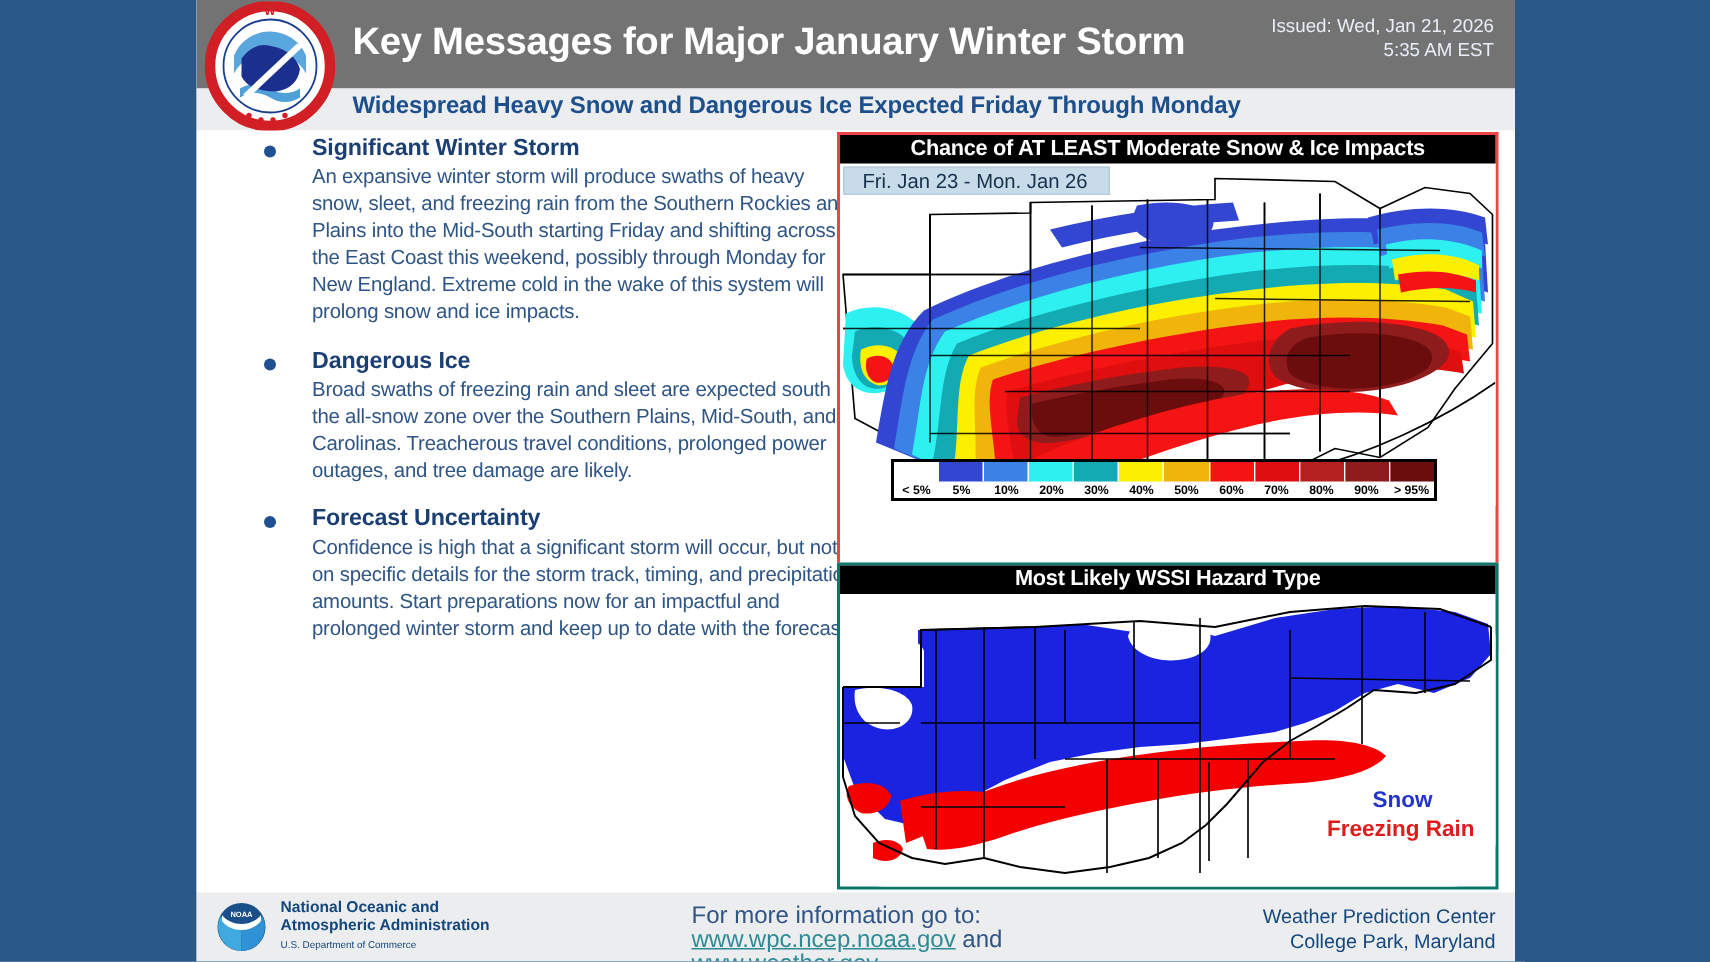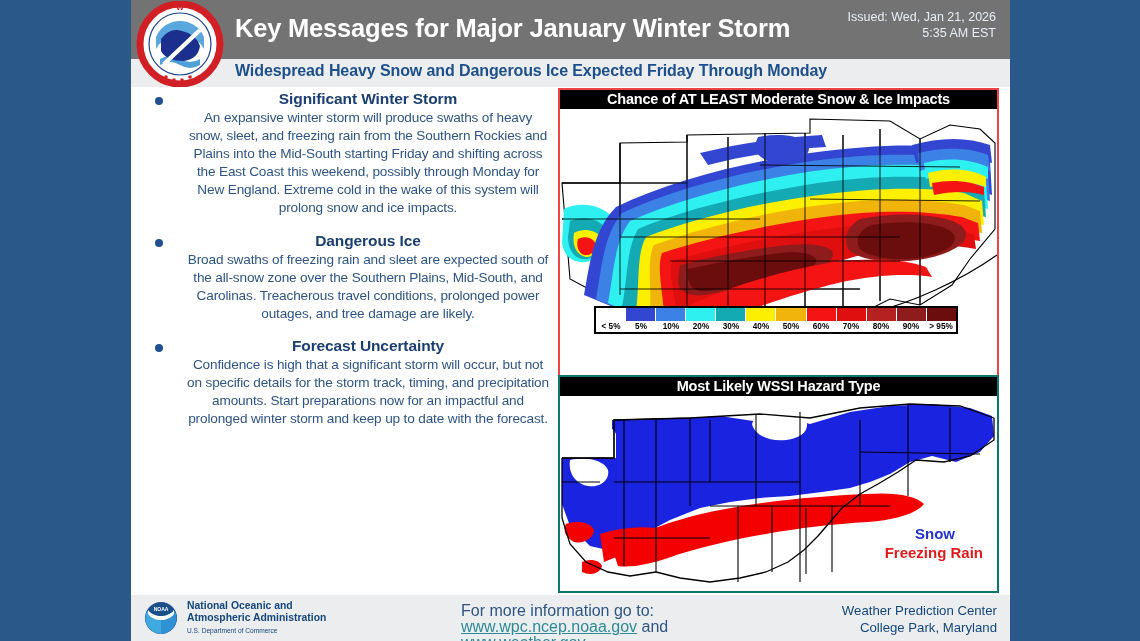--- a/index.html
+++ b/index.html
@@ -65,23 +65,22 @@
     white-space: nowrap;
   }
   
   #body {
     position: absolute; left: 0; top: 87px;
     width: 879px; height: 508px;
     background: #ffffff;
   }
   
   #bullets {
-    position: absolute; left: 18px; top: 3px;
+    position: absolute; left: 39px; top: 3px;
     width: 400px;
-    text-align: center;
   }
   .bullet { position: relative; margin-bottom: 14px; }
   .bullet .dot {
     position: absolute; left: 6px; top: 7px;
     width: 8px; height: 8px;
     border-radius: 50%;
     background: #20508f;
   }
   .bullet h3 {
     margin: 0 0 1px 38px;
@@ -364,20 +363,21 @@
                 <path d="M250 90 L420 92"></path>
             </g>
 
             <path d="M150 214 L230 220 L300 212 L360 200 L400 180 L437 150 L437 228 L150 228 Z" fill="#ffffff"></path>
             <path d="M0 190 L40 200 L60 216 L60 228 L0 228 Z" fill="#ffffff"></path>
             <g stroke="#000" stroke-width="1.1" fill="none">
               <path d="M150 214 C200 222 260 216 310 204 C352 194 400 172 437 146"></path>
             </g>
           </svg>
 
+          <div id="daterange">Fri. Jan 23 - Mon. Jan 26</div>
 
           <div id="legend">
             <div id="legend-swatches">
               <div style="background:#ffffff"></div>
               <div style="background:#3246d2"></div>
               <div style="background:#3c82e6"></div>
               <div style="background:#2ff0f0"></div>
               <div style="background:#13aab4"></div>
               <div style="background:#fcf000"></div>
               <div style="background:#f0b40a"></div>

